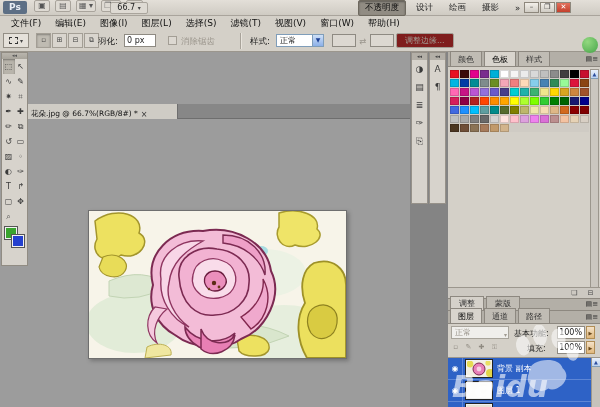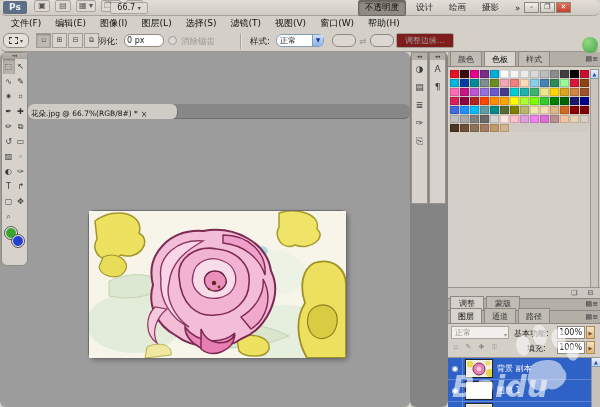--- a/index.html
+++ b/index.html
@@ -1,21 +1,21 @@
 <!DOCTYPE html>
 <html><head>
 <meta charset="utf-8">
 <style>
   * { margin:0; padding:0; box-sizing:border-box; }
   html,body { width:600px; height:407px; }
   body {
     font-family:"DejaVu Sans","Liberation Sans",sans-serif;
     font-size:9px; color:#1a1a1a; background:#d4d0c8; overflow:hidden; position:relative;
   }
-  .abs { position:absolute;border-radius:6px; }
+  .abs { position:absolute; }
 
   
   #appbar { left:0; top:0; width:600px; height:16px; background:linear-gradient(#e3dfd8,#cfcbc3); border-bottom:1px solid #a9a49c; }
   #ps-logo { left:3px; top:1px; width:24px; height:13px; background:#5d6f85; color:#e8edf4; font-weight:bold; font-size:9px; text-align:center; line-height:13px; border-radius:2px; }
   .bar-icon { top:2px; height:12px; min-width:16px; background:#dedad3; border:1px solid #a9a49c; border-radius:2px; color:#555; font-size:8px; text-align:center; line-height:10px; padding:0 2px; }
   .dd-arrow { font-size:6px; color:#444; }
   #zoom-dd { left:110px; top:2px; height:12px; width:38px; background:#dedad3; border:1px solid #a9a49c; border-radius:2px; font-size:8px; line-height:10px; text-align:center; color:#222; }
   #workspaces { left:358px; top:1px; height:14px; display:flex; gap:4px; align-items:center; }
   .ws-btn { padding:1px 6px; font-size:8.5px; color:#222; border-radius:2px; cursor:default; }
   .ws-btn.active { background:#918c83; border:1px solid #6e695f; box-shadow:inset 0 1px 2px rgba(0,0,0,.35); color:#0c0c0c; }
@@ -158,21 +158,21 @@
     <span class="dd-arrow">▾</span>
   </div>
   <div id="sel-modes" class="abs">
 
   <span class="mode-btn active">▫</span>
       <span class="mode-btn">⊞</span>
       <span class="mode-btn">⊟</span>
       <span class="mode-btn">⧉</span>
     </div>
   <span class="opt-label abs" style="left:98px;">羽化:</span>
-  <span class="opt-input abs" style="left:124px; width:40px;">0 px</span>
+  <span class="opt-input abs" style="left:124px; width:32px;">0 px</span>
   <span id="aa-check" class="abs"></span>
   <span class="opt-label abs disabled" style="left:181px;">消除锯齿</span>
   <span class="v-sep abs" style="left:240px;"></span>
   <span class="opt-label abs" style="left:250px;">样式:</span>
   <div id="style-dd" class="abs">
     <span>正常</span>
     <span class="xp-arrow">▼</span>
   </div>
   <span class="opt-input abs disabled" style="left:332px; width:24px;"></span>
   <span class="opt-label abs disabled" style="left:359px;">⇄</span>

